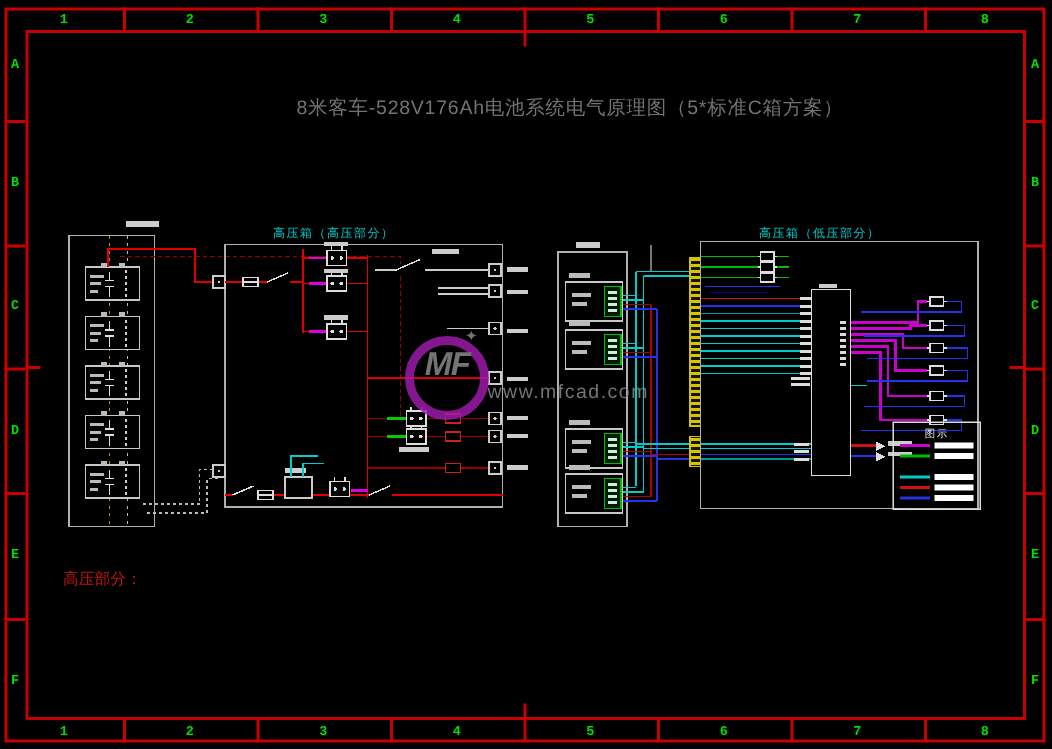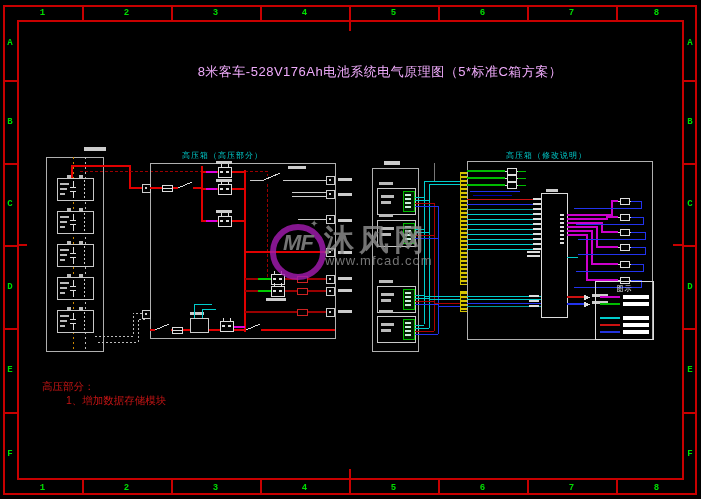--- a/index.html
+++ b/index.html
@@ -8,21 +8,21 @@
     font-family:"Liberation Sans",sans-serif;
   }
   .abs{position:absolute;}
   
   .frame-outer{left:3px;top:5px;width:690px;height:486px;border:2px solid #c80000;}
   .frame-inner{left:17px;top:20px;width:663px;height:456px;border:2px solid #c80000;}
   .band-cell{position:absolute;display:flex;align-items:center;justify-content:center;
     color:#00dd00;font-family:"Liberation Mono",monospace;font-size:9px;font-weight:bold;}
   .tick{position:absolute;background:#c80000;}
   
-  .title{left:160px;top:63px;width:440px;text-align:center;color:#f0abfc;
+  .title{left:160px;top:63px;width:440px;text-align:center;color:#737373;
     font-size:13px;letter-spacing:0.5px;white-space:nowrap;}
   .sec-label{position:absolute;color:#00c8c8;font-size:8px;letter-spacing:1px;
     text-align:left;white-space:nowrap;}
   .notes{left:42px;top:379px;color:#c41414;font-size:10.5px;line-height:14px;}
   .notes .n-item{margin-left:24px;}
   
   .legend{left:595px;top:281px;width:57px;height:57px;border:1px solid #dddddd;}
   .legend-title{position:absolute;left:0;top:2px;width:100%;text-align:center;
     color:#e8e8e8;font-size:7px;letter-spacing:1px;}
   .legend-row{position:absolute;left:4px;width:49px;height:4px;}
@@ -82,21 +82,21 @@
       <div class="band-cell" style="left: 683px; top: 412px; width: 14px; height: 83px;">F</div>
     </div>
   <div class="tick" style="left:349px;top:20px;width:2px;height:11px;"></div>
   <div class="tick" style="left:349px;top:469px;width:2px;height:11px;"></div>
   <div class="tick" style="left:17px;top:244px;width:10px;height:2px;"></div>
   <div class="tick" style="left:673px;top:244px;width:10px;height:2px;"></div>
 
   <div class="abs title">8米客车-528V176Ah电池系统电气原理图（5*标准C箱方案）</div>
 
   <div class="sec-label" style="left:182px;top:150px;width:120px;">高压箱（高压部分）</div>
-  <div class="sec-label" style="left:506px;top:150px;width:120px;">高压箱（修改说明）</div>
+  <div class="sec-label" style="left:506px;top:150px;width:120px;">高压箱（低压部分）</div>
 
   <svg width="701" height="499" viewBox="0 0 701 499">
     <defs>
       <pattern id="chk" width="4" height="4" patternUnits="userSpaceOnUse">
         <rect width="4" height="2" fill="#d8c400"></rect>
         <rect y="2" width="4" height="2" fill="#141400"></rect>
       </pattern>
       <g id="bat-module">
         <rect x="0" y="0" width="36" height="22" fill="#000" stroke="#c8c8c8" stroke-width="1"></rect>
         <rect x="10" y="-3" width="4" height="3" fill="#bbbbbb"></rect>
@@ -379,25 +379,23 @@
         </div>
         <div class="legend-row" style="top: 48px;">
           <div class="legend-swatch" style="background: rgb(34, 51, 221);"></div>
           <div class="legend-bar"></div>
         </div>
       </div>
   </div>
 
   <div class="abs notes">
     <div>高压部分：</div>
-    <div class="n-item">1、增加数据存储模块</div>
   </div>
 
   <div class="abs wm">
     <div class="wm-circle">
       <span class="wm-mf">MF</span>
     </div>
     <span class="wm-star">✦</span>
-    <div class="wm-name">沐风网</div>
     <div class="wm-url">www.mfcad.com</div>
   </div>
 
 </div>
 
 </body></html>

